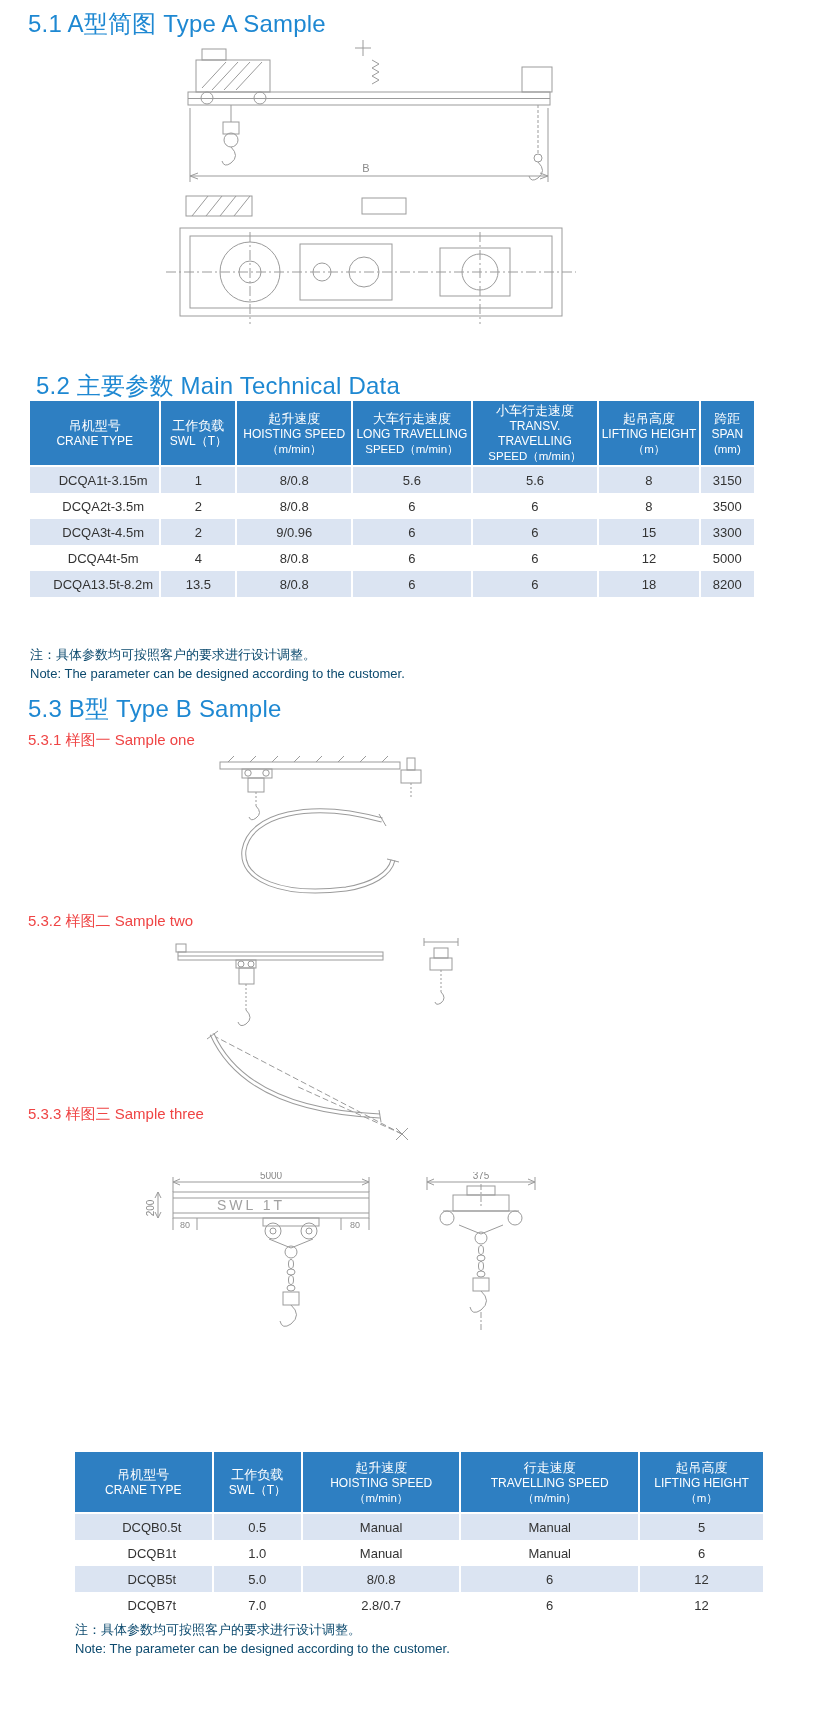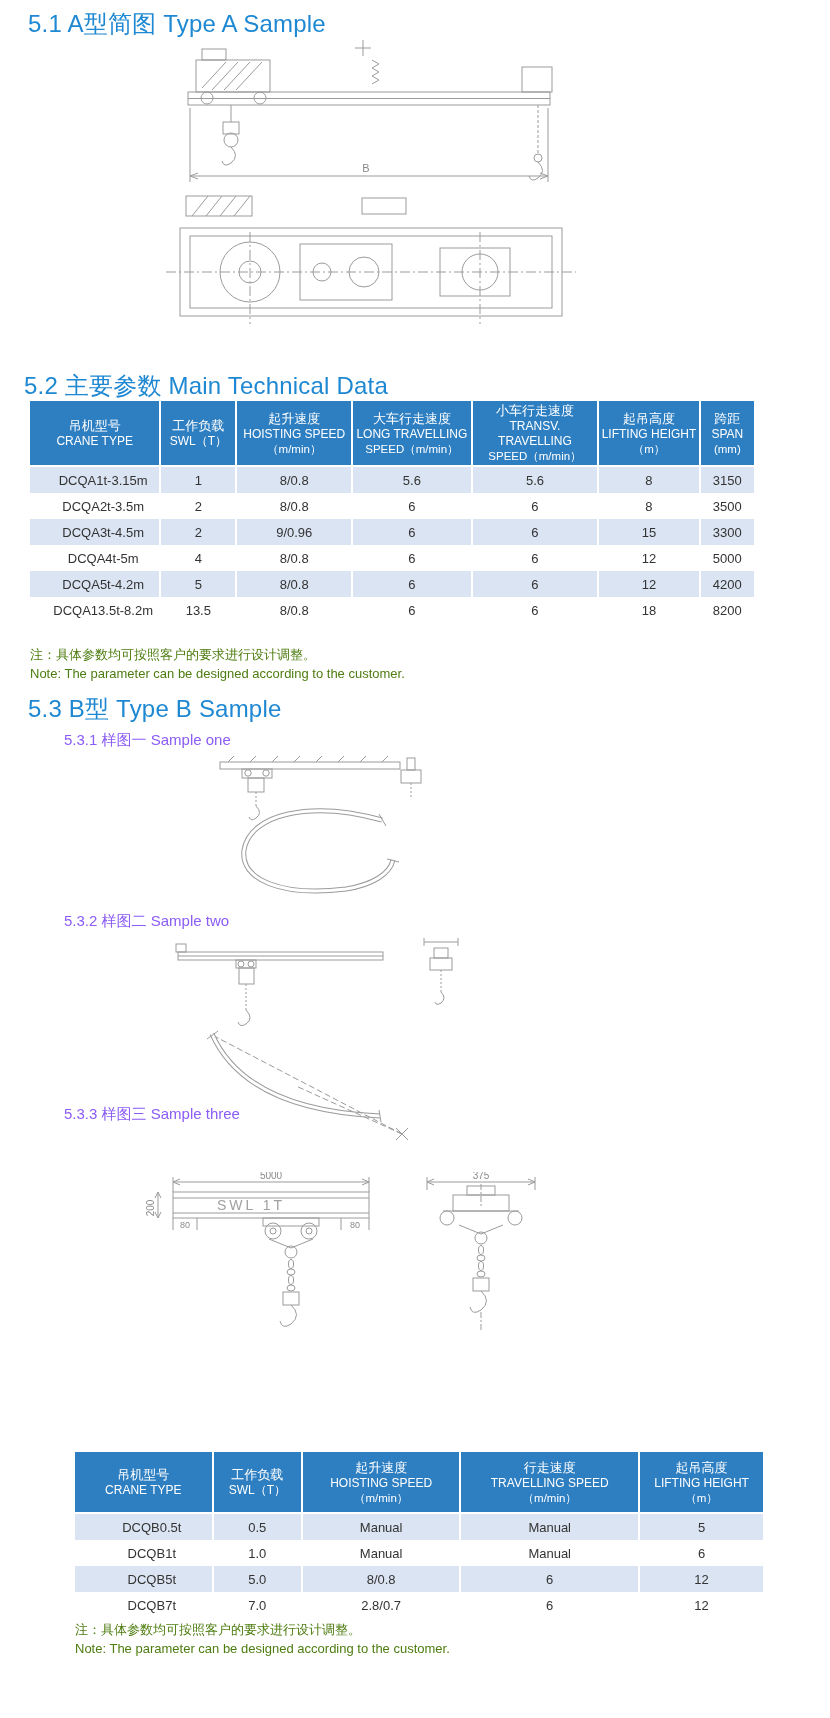--- a/index.html
+++ b/index.html
@@ -1,20 +1,20 @@
 <!DOCTYPE html>
 <html><head>
 <meta charset="utf-8">
 <style>
   html,body{margin:0;padding:0;background:#fff;}
   .page{position:relative;width:830px;height:1718px;background:#ffffff;overflow:hidden;
         font-family:"Liberation Sans",sans-serif;color:#404040;}
   .h-blue{position:absolute;color:#1e88d2;font-size:24px;font-weight:500;letter-spacing:.2px;white-space:nowrap;}
-  .sub-label{position:absolute;color:#8b5cf6;font-size:15px;white-space:nowrap;margin-left:36px;}
-  .note{position:absolute;font-size:13px;color:#4d7c0f;line-height:19px;white-space:nowrap;}
+  .sub-label{position:absolute;color:#ef4444;font-size:15px;white-space:nowrap;}
+  .note{position:absolute;font-size:13px;color:#0c4a6e;line-height:19px;white-space:nowrap;}
   .serif-head{position:absolute;font-family:"Liberation Serif",serif;font-size:17px;color:#222;white-space:nowrap;}
   .tblwrap{position:absolute;}
   table.dtable{border-collapse:collapse;table-layout:fixed;width:100%;}
   table.dtable th{background:#2e7fc2;color:#fff;font-weight:400;vertical-align:middle;
       height:56px;padding:2px 1px;border-left:2px solid #fff;border-bottom:2px solid #fff;}
   table.dtable th:first-child{border-left:none;}
   table.dtable th .l1{font-size:13px;line-height:16px;}
   table.dtable th .l2{font-size:12px;line-height:15px;}
   table.dtable th .l3{font-size:11.5px;line-height:14px;}
   table.dtable td{font-size:13px;color:#333;text-align:center;height:24px;padding:1px 2px;
@@ -90,21 +90,21 @@
           <circle cx="214" cy="76" r="15"></circle>
         <rect x="290" y="52" width="70" height="48"></rect>
         <circle cx="330" cy="76" r="18"></circle>
         <line x1="16" y1="76" x2="426" y2="76" stroke-dasharray="10,3,2,3"></line>
         <line x1="100" y1="36" x2="100" y2="128" stroke-dasharray="10,3,2,3"></line>
         <line x1="330" y1="36" x2="330" y2="128" stroke-dasharray="10,3,2,3"></line>
       </g>
     </svg>
   </div>
 
-  <div class="h-blue" style="left:24px;top:370px;text-align:center;">5.2 主要参数 Main Technical Data</div>
+  <div class="h-blue" style="left:36px;top:370px;text-align:center;">5.2 主要参数 Main Technical Data</div>
 
   <div class="tblwrap" style="left:30px;top:401px;width:724px;">
       <table class="dtable">
         <colgroup>
           <col style="width: 18%;">
           <col style="width: 10.5%;">
           <col style="width: 16%;">
           <col style="width: 16.5%;">
           <col style="width: 17.5%;">
           <col style="width: 14%;">
@@ -176,29 +176,20 @@
             <td>3300</td>
           </tr>
           <tr>
             <td>DCQA4t-5m</td>
             <td>4</td>
             <td>8/0.8</td>
             <td>6</td>
             <td>6</td>
             <td>12</td>
             <td>5000</td>
-          </tr>
-          <tr>
-            <td>DCQA5t-4.2m</td>
-            <td>5</td>
-            <td>8/0.8</td>
-            <td>6</td>
-            <td>6</td>
-            <td>12</td>
-            <td>4200</td>
           </tr>
           <tr>
             <td>DCQA13.5t-8.2m</td>
             <td>13.5</td>
             <td>8/0.8</td>
             <td>6</td>
             <td>6</td>
             <td>18</td>
             <td>8200</td>
           </tr>

